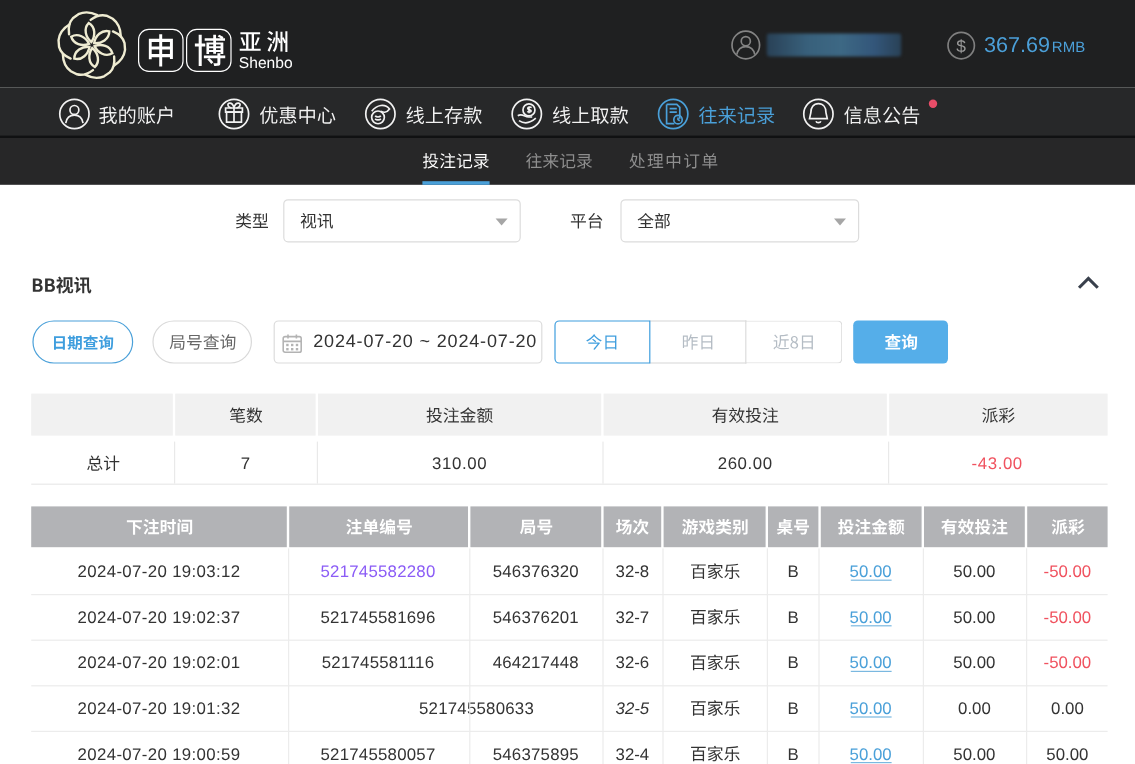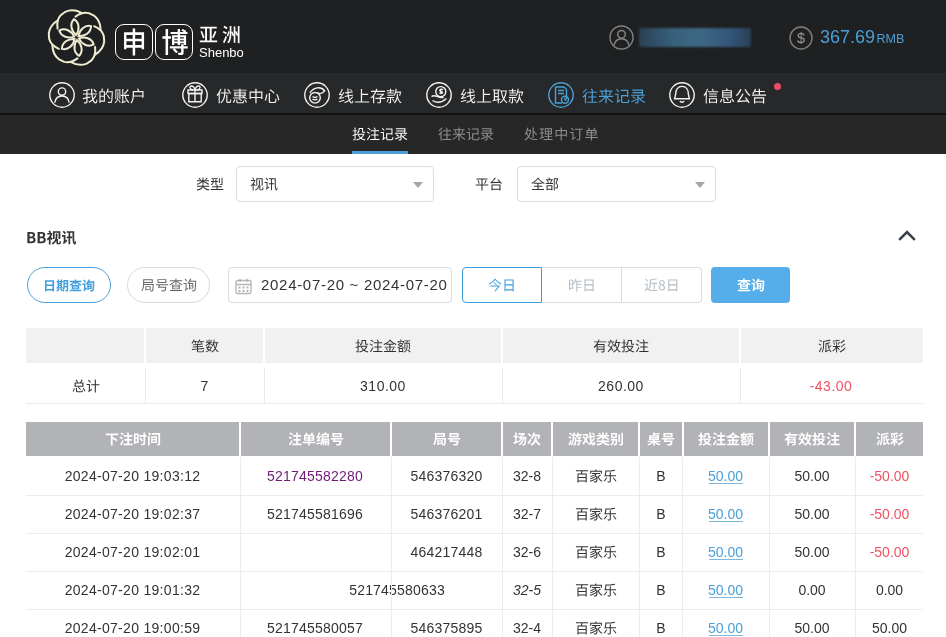--- a/index.html
+++ b/index.html
@@ -505,21 +505,21 @@
         <use href="#gb6CE8" x="3000"></use>
       </g>
     </svg>
 <svg style="position:absolute;left:875.5px;top:432.0px;" width="28.0" height="14" viewBox="0 0 28.0 14">
       <g fill="#fff" transform="matrix(0.01400 0 0 -0.01400 0 12.32)">
         <use href="#gb6D3E" x="0"></use>
         <use href="#gb5F69" x="1000"></use>
       </g>
     </svg>
 <div style="position:absolute;left:2.5px;top:467.5px;width:260px;text-align:center;font-size:14px;color:#333;line-height:16px;white-space:nowrap;letter-spacing:0.3px">2024-07-20 19:03:12</div>
-<div style="position:absolute;left:185.0px;top:467.5px;width:260px;text-align:center;font-size:14px;color:#701a75;line-height:16px;white-space:nowrap;letter-spacing:0.2px">521745582280</div>
+<div style="position:absolute;left:185.0px;top:467.5px;width:260px;text-align:center;font-size:14px;color:#8b5cf6;line-height:16px;white-space:nowrap;letter-spacing:0.2px">521745582280</div>
 <div style="position:absolute;left:316.5px;top:467.5px;width:260px;text-align:center;font-size:14px;color:#333;line-height:16px;white-space:nowrap;letter-spacing:0.2px">546376320</div>
 <div style="position:absolute;left:397.0px;top:467.5px;width:260px;text-align:center;font-size:14px;color:#333;line-height:16px;white-space:nowrap;">32-8</div>
 <svg style="position:absolute;left:574.5px;top:468.5px;" width="42.0" height="14" viewBox="0 0 42.0 14">
       <g fill="#333" transform="matrix(0.01400 0 0 -0.01400 0 12.32)">
         <use href="#gr767E" x="0"></use>
         <use href="#gr5BB6" x="1000"></use>
         <use href="#gr4E50" x="2000"></use>
       </g>
     </svg>
 <div style="position:absolute;left:531.0px;top:467.5px;width:260px;text-align:center;font-size:14px;color:#333;line-height:16px;white-space:nowrap;">B</div>
@@ -537,20 +537,21 @@
         <use href="#gr5BB6" x="1000"></use>
         <use href="#gr4E50" x="2000"></use>
       </g>
     </svg>
 <div style="position:absolute;left:531.0px;top:505.5px;width:260px;text-align:center;font-size:14px;color:#333;line-height:16px;white-space:nowrap;">B</div>
 <div style="position:absolute;left:595.5px;top:505.5px;width:260px;text-align:center;font-size:14px;color:#4aa0d9;line-height:16px;white-space:nowrap;">50.00</div>
 <div style="position:absolute;left:708.5px;top:521.0px;width:34px;height:1px;background:#7ab8e0"></div>
 <div style="position:absolute;left:682.0px;top:505.5px;width:260px;text-align:center;font-size:14px;color:#333;line-height:16px;white-space:nowrap;">50.00</div>
 <div style="position:absolute;left:759.5px;top:505.5px;width:260px;text-align:center;font-size:14px;color:#f0525f;line-height:16px;white-space:nowrap;">-50.00</div>
 <div style="position:absolute;left:2.5px;top:543.5px;width:260px;text-align:center;font-size:14px;color:#333;line-height:16px;white-space:nowrap;letter-spacing:0.3px">2024-07-20 19:02:01</div>
+<div style="position:absolute;left:185.0px;top:543.5px;width:260px;text-align:center;font-size:14px;color:#333;line-height:16px;white-space:nowrap;letter-spacing:0.2px">521745581116</div>
 <div style="position:absolute;left:316.5px;top:543.5px;width:260px;text-align:center;font-size:14px;color:#333;line-height:16px;white-space:nowrap;letter-spacing:0.2px">464217448</div>
 <div style="position:absolute;left:397.0px;top:543.5px;width:260px;text-align:center;font-size:14px;color:#333;line-height:16px;white-space:nowrap;">32-6</div>
 <svg style="position:absolute;left:574.5px;top:544.5px;" width="42.0" height="14" viewBox="0 0 42.0 14">
       <g fill="#333" transform="matrix(0.01400 0 0 -0.01400 0 12.32)">
         <use href="#gr767E" x="0"></use>
         <use href="#gr5BB6" x="1000"></use>
         <use href="#gr4E50" x="2000"></use>
       </g>
     </svg>
 <div style="position:absolute;left:531.0px;top:543.5px;width:260px;text-align:center;font-size:14px;color:#333;line-height:16px;white-space:nowrap;">B</div>

